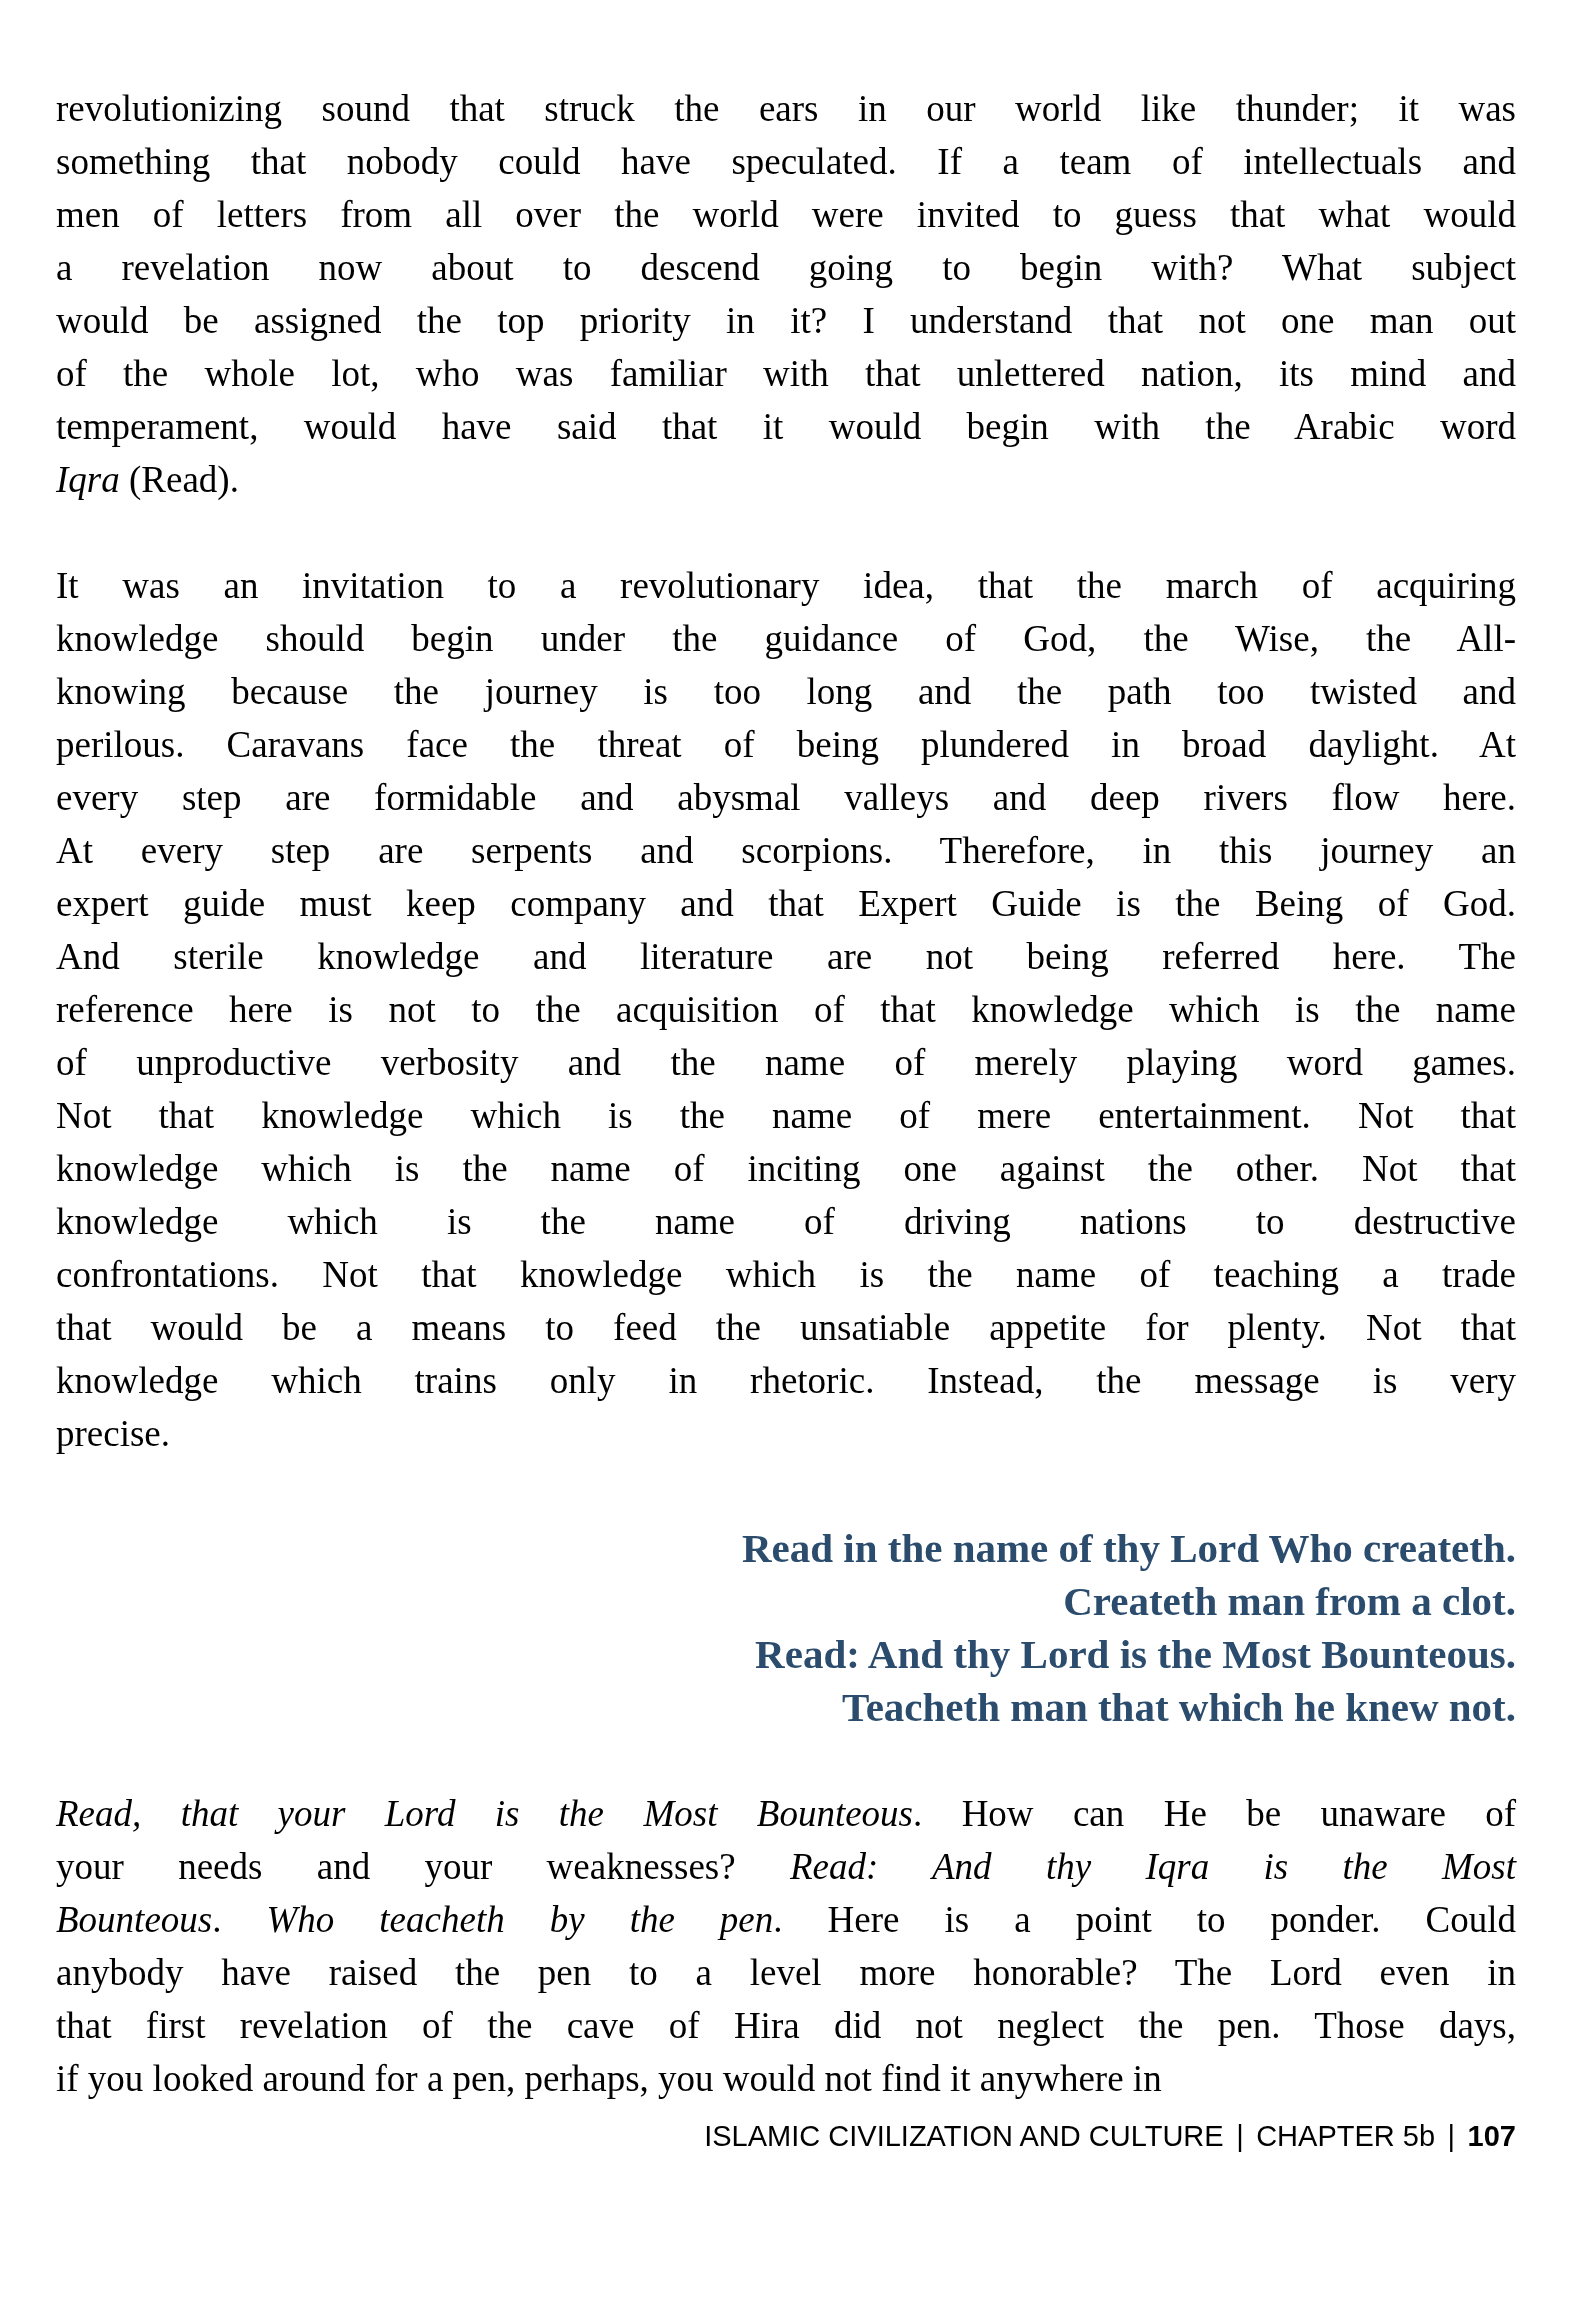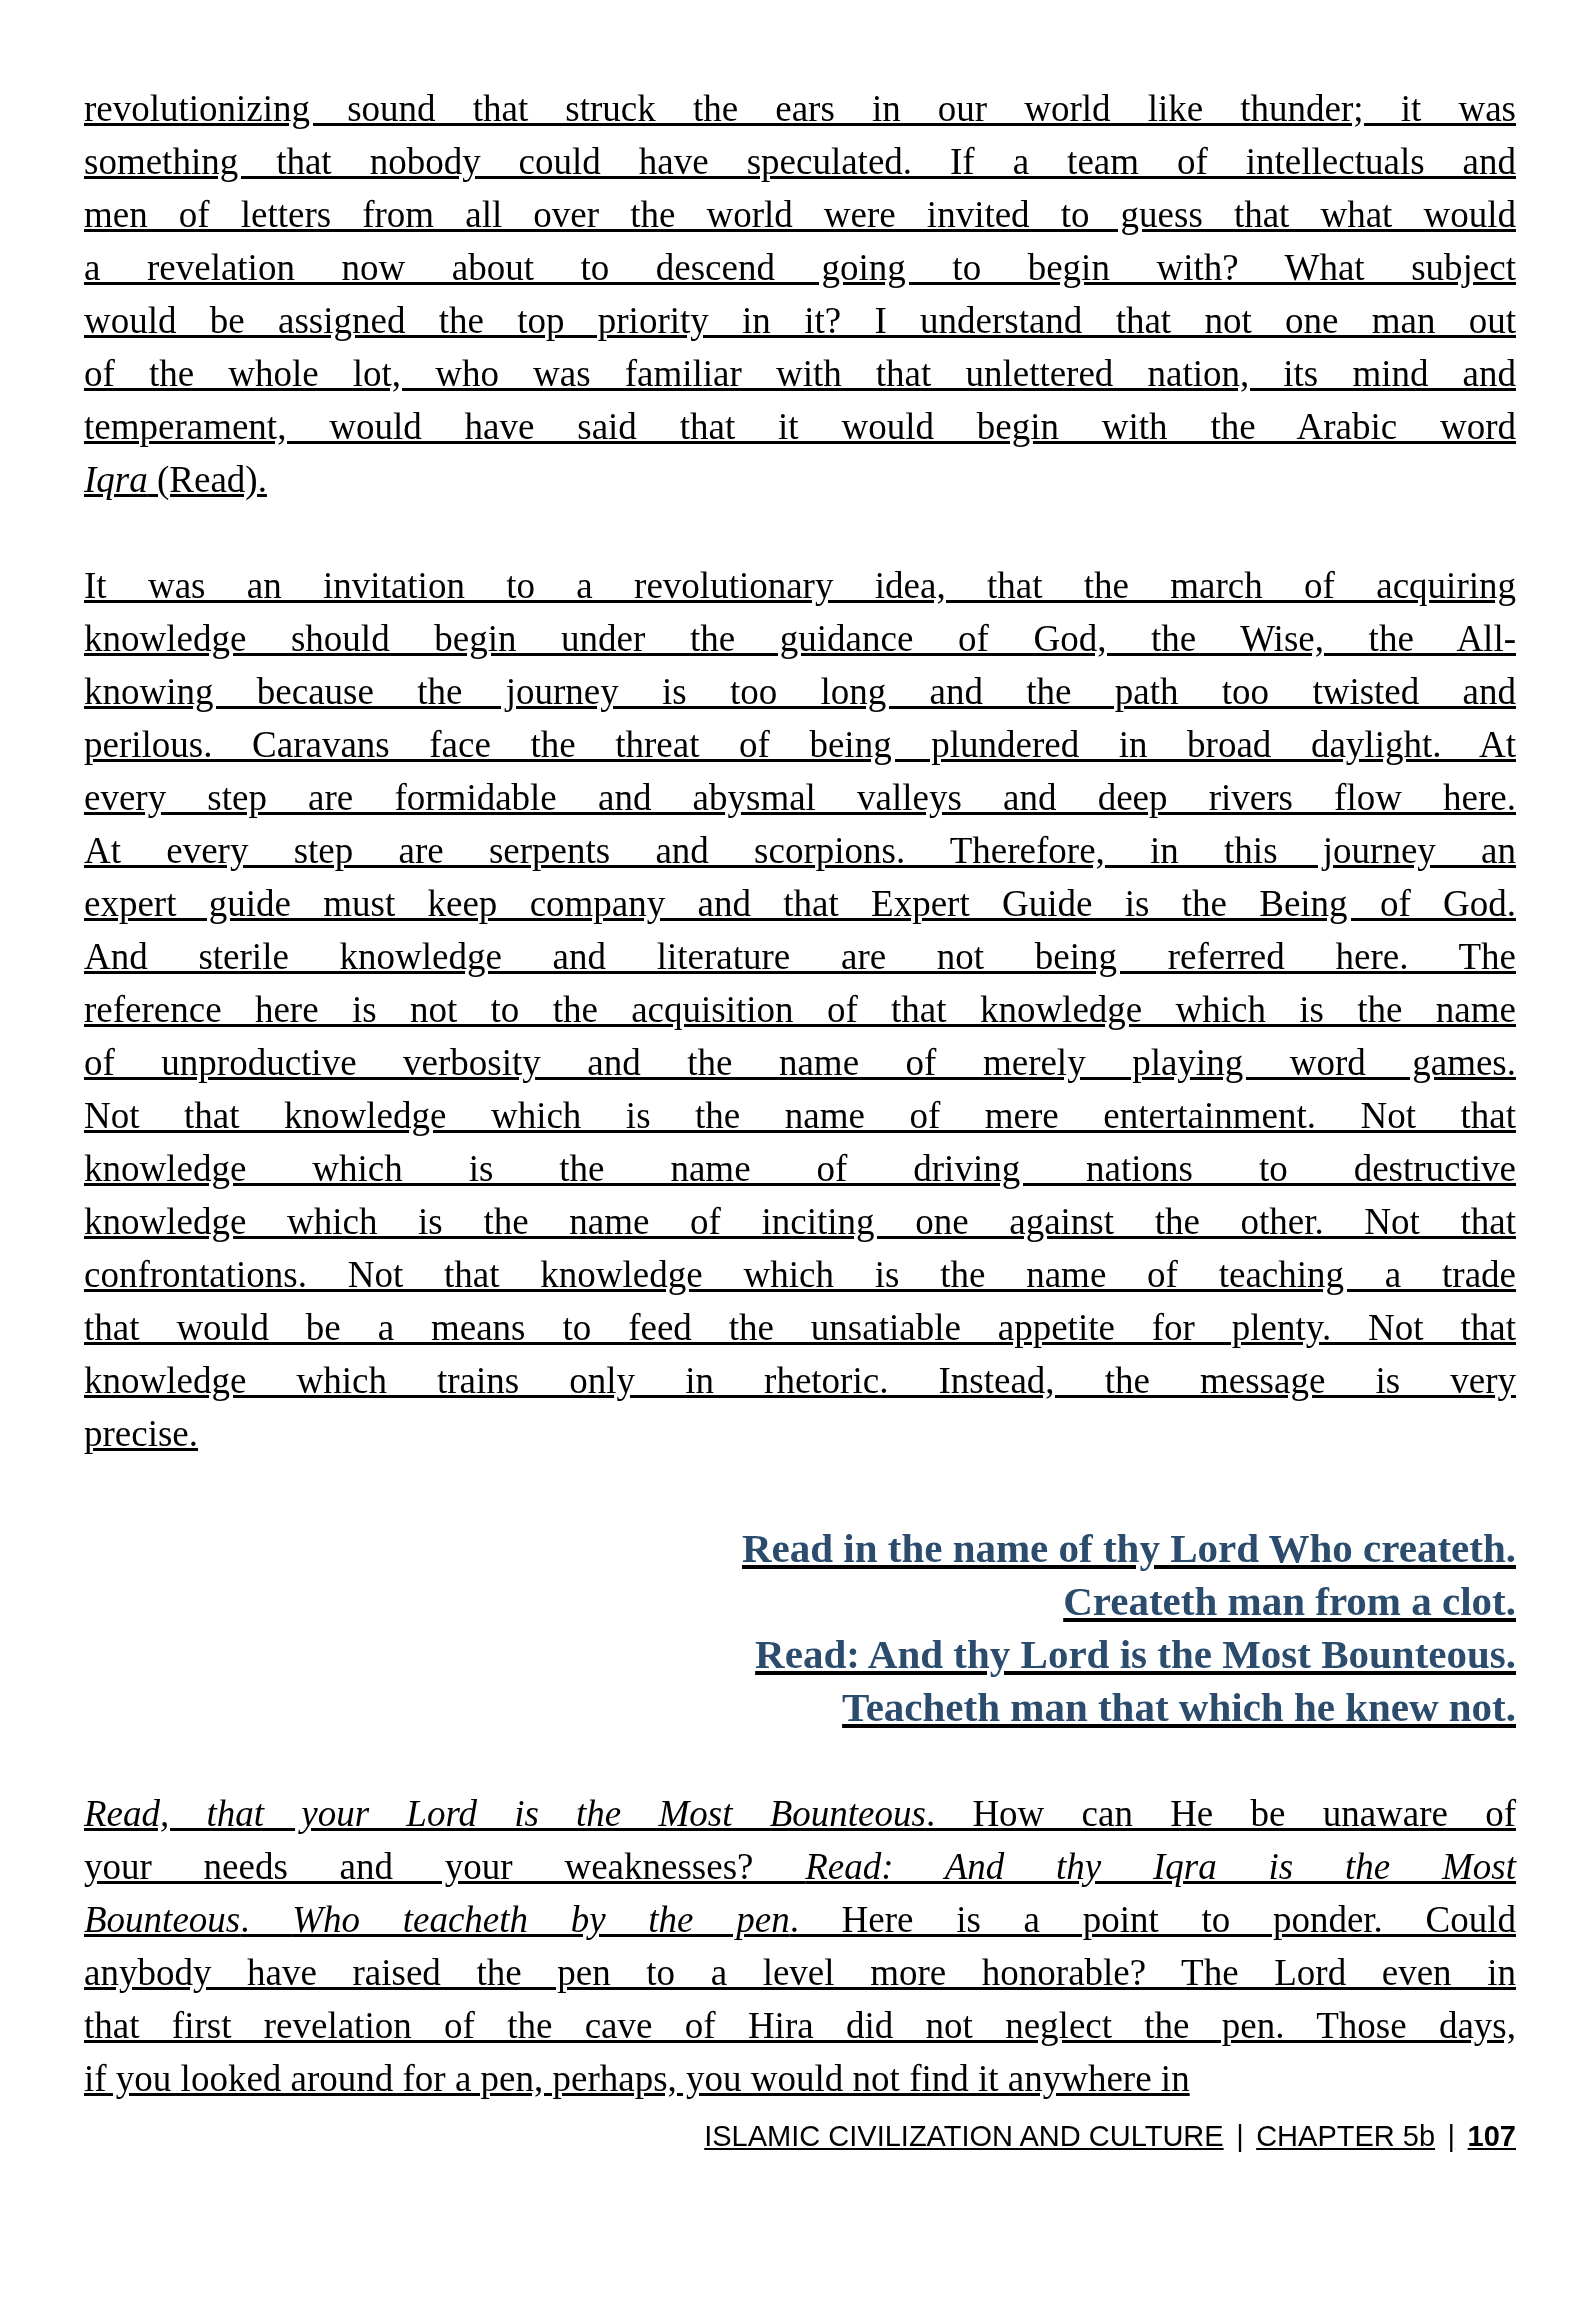--- a/index.html
+++ b/index.html
@@ -11,22 +11,21 @@
     width: 1570px;
     height: 2319px;
     font-family: "Liberation Serif", "DejaVu Serif", serif;
     color: #000000;
     overflow: hidden;
   }
   .page {
     box-sizing: border-box;
     width: 1570px;
     height: 2319px;
-    padding: 82px 54px 0 84px;
-    text-decoration: underline;
+    padding: 82px 54px 0 56px;
   }
   .para { margin: 0 0 53px 0; }
   .line {
     font-size: 37px;
     line-height: 53px;
     text-align: justify;
     text-align-last: justify;
     text-justify: inter-word;
     white-space: normal;
   }
@@ -73,22 +72,22 @@
     <div class="line">knowledge should begin under the guidance of God, the Wise, the All-</div>
     <div class="line">knowing because the journey is too long and the path too twisted and</div>
     <div class="line">perilous. Caravans face the threat of being plundered in broad daylight. At</div>
     <div class="line">every step are formidable and abysmal valleys and deep rivers flow here.</div>
     <div class="line">At every step are serpents and scorpions. Therefore, in this journey an</div>
     <div class="line">expert guide must keep company and that Expert Guide is the Being of God.</div>
     <div class="line">And sterile knowledge and literature are not being referred here. The</div>
     <div class="line">reference here is not to the acquisition of that knowledge which is the name</div>
     <div class="line">of unproductive verbosity and the name of merely playing word games.</div>
     <div class="line">Not that knowledge which is the name of mere entertainment. Not that</div>
+    <div class="line">knowledge which is the name of inciting one against the other. Not that</div>
     <div class="line">knowledge which is the name of driving nations to destructive</div>
-    <div class="line">knowledge which is the name of inciting one against the other. Not that</div>
     <div class="line">confrontations. Not that knowledge which is the name of teaching a trade</div>
     <div class="line">that would be a means to feed the unsatiable appetite for plenty. Not that</div>
     <div class="line">knowledge which trains only in rhetoric. Instead, the message is very</div>
     <div class="line last">precise.</div>
   </div>
 
   <div class="verse-quote">
     <div class="verse-line">Read in the name of thy Lord Who createth.</div>
     <div class="verse-line">Createth man from a clot.</div>
     <div class="verse-line">Read: And thy Lord is the Most Bounteous.</div>

